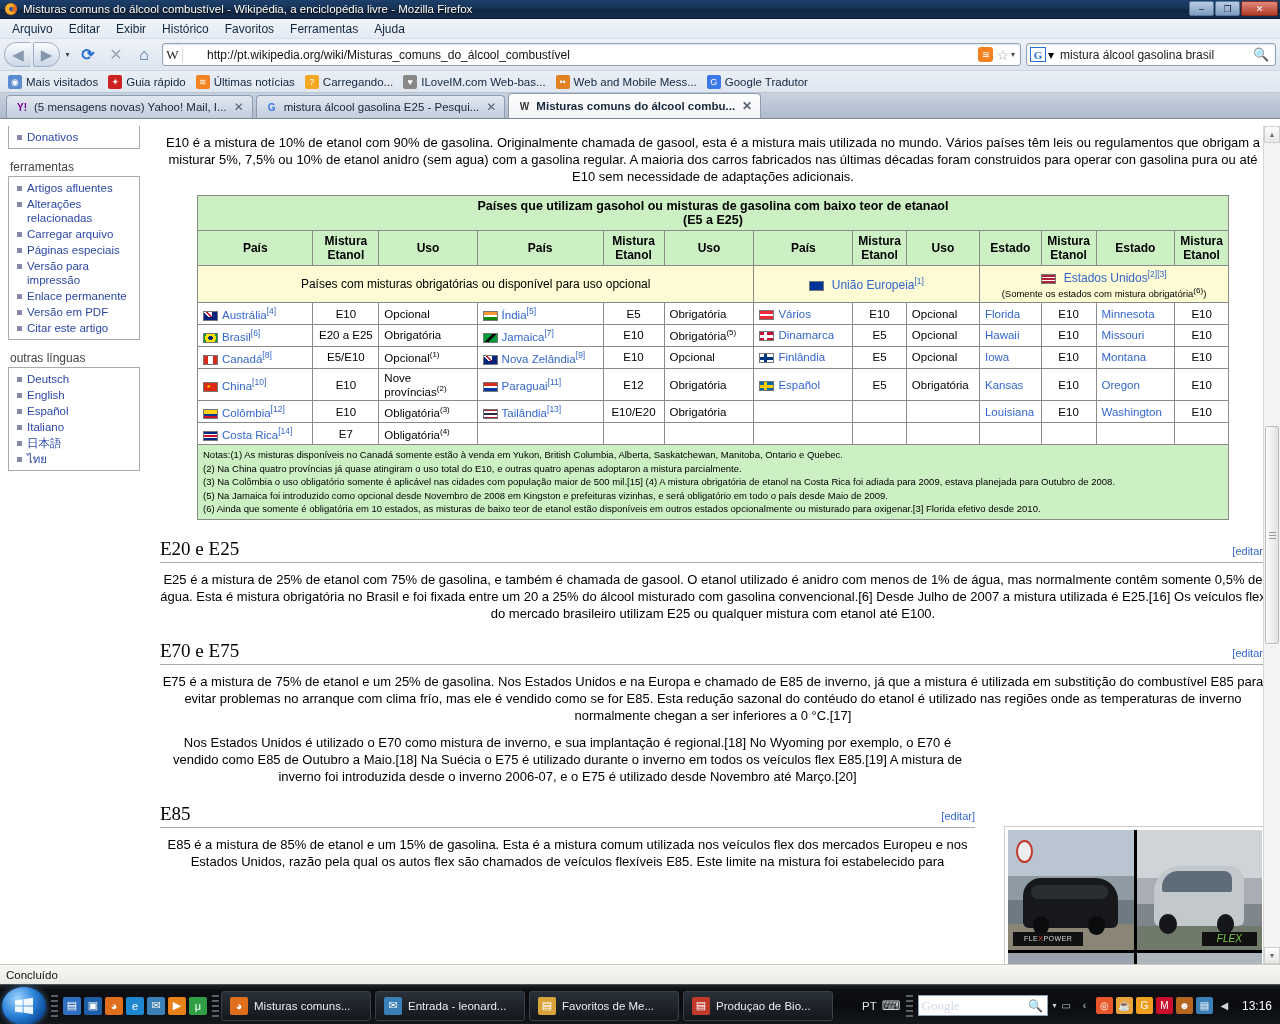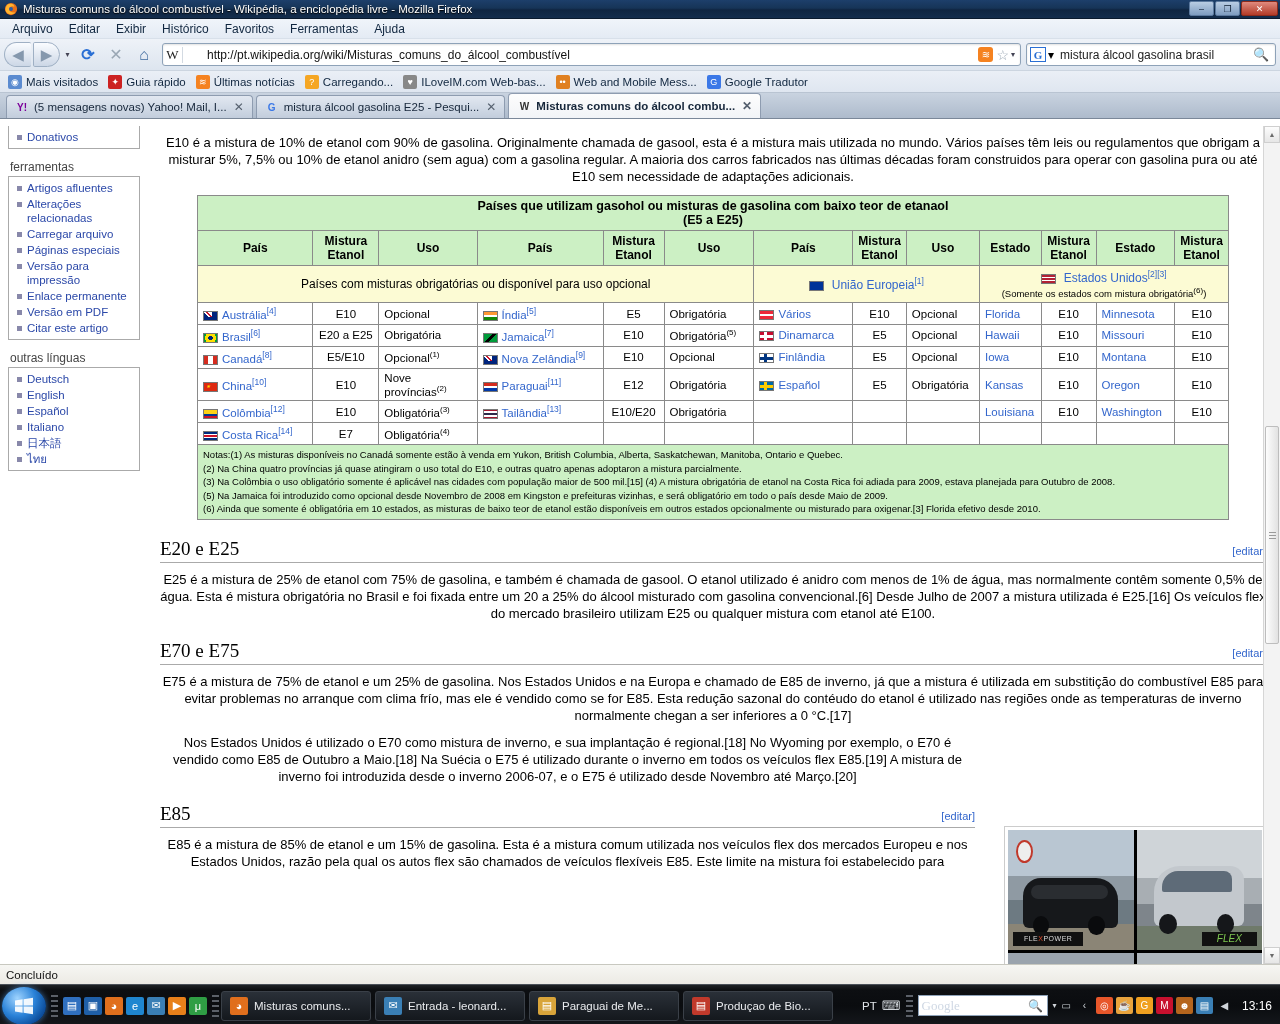--- a/index.html
+++ b/index.html
@@ -587,21 +587,21 @@
       <div class="tbtn">
         <span class="qlico" style="background: rgb(224, 111, 29);">◕</span>
         <span>Misturas comuns...</span>
       </div>
       <div class="tbtn">
         <span class="qlico" style="background: rgb(58, 127, 181);">✉</span>
         <span>Entrada - leonard...</span>
       </div>
       <div class="tbtn">
         <span class="qlico" style="background: rgb(216, 164, 58);">▤</span>
-        <span>Paraguai de Me...</span>
+        <span>Favoritos de Me...</span>
       </div>
       <div class="tbtn">
         <span class="qlico" style="background: rgb(192, 57, 43);">▤</span>
         <span>Produçao de Bio...</span>
       </div>
     </div>
 
   <div class="tray">
     <span>PT</span>
     <span style="color:#cfd4d9;font-size:13px;">⌨</span>

